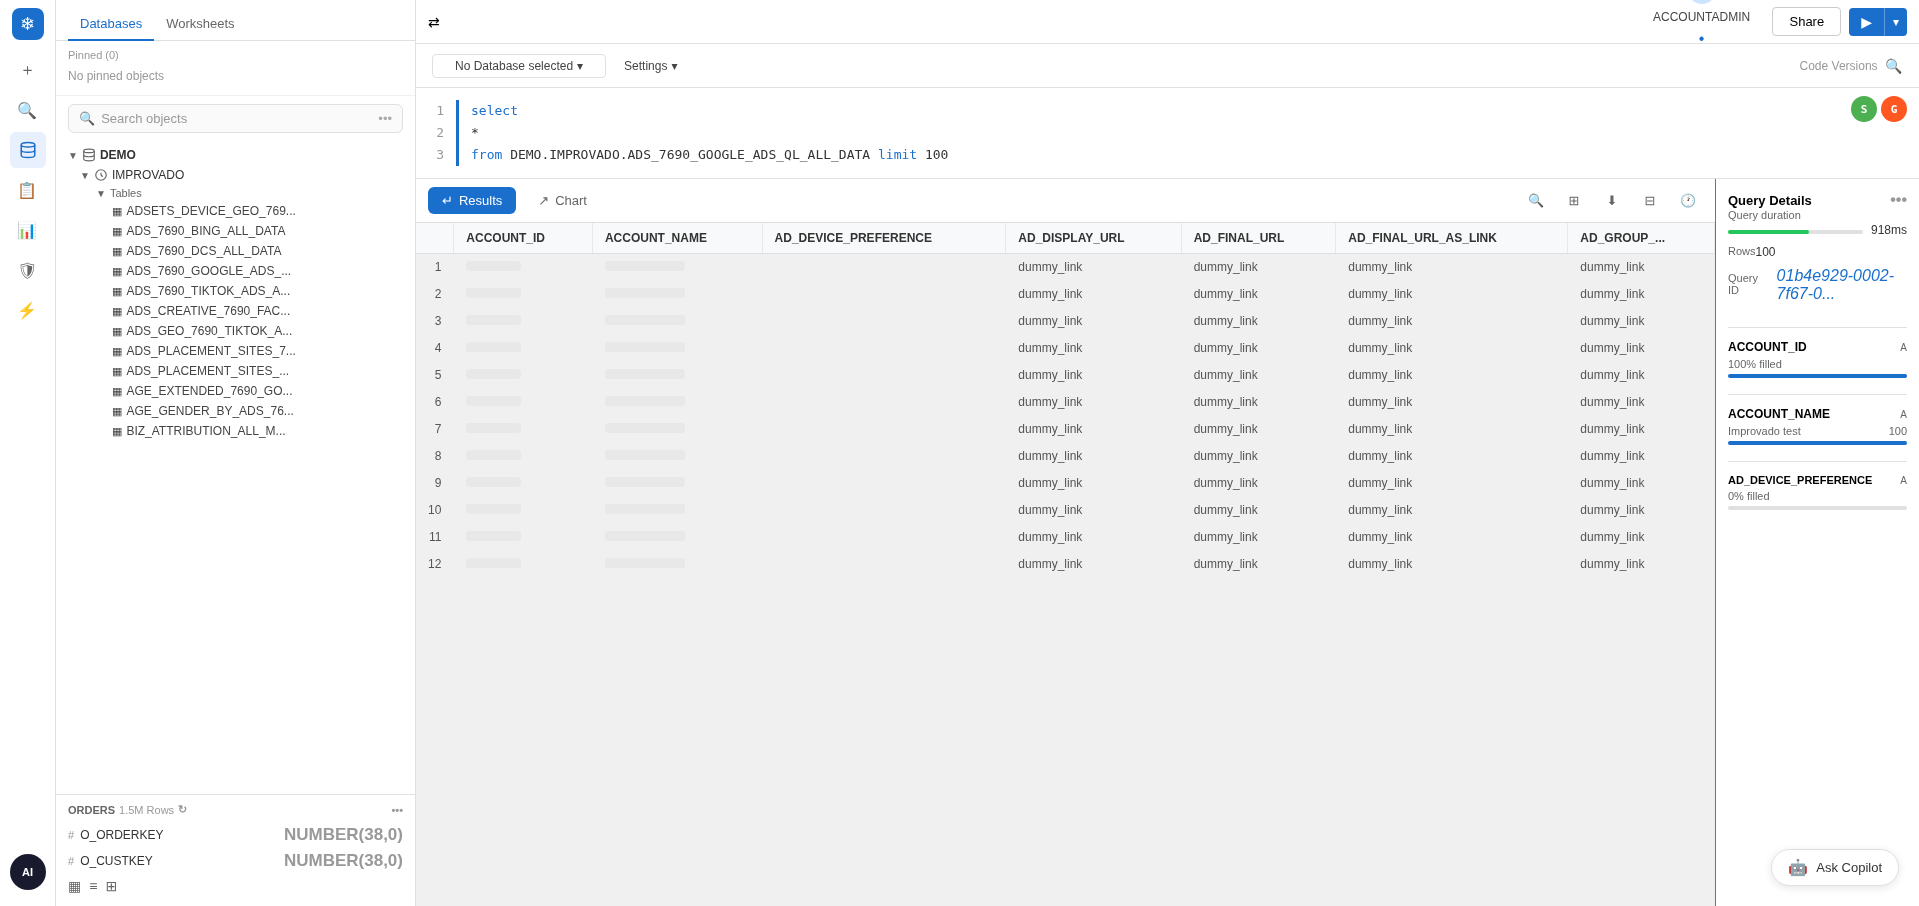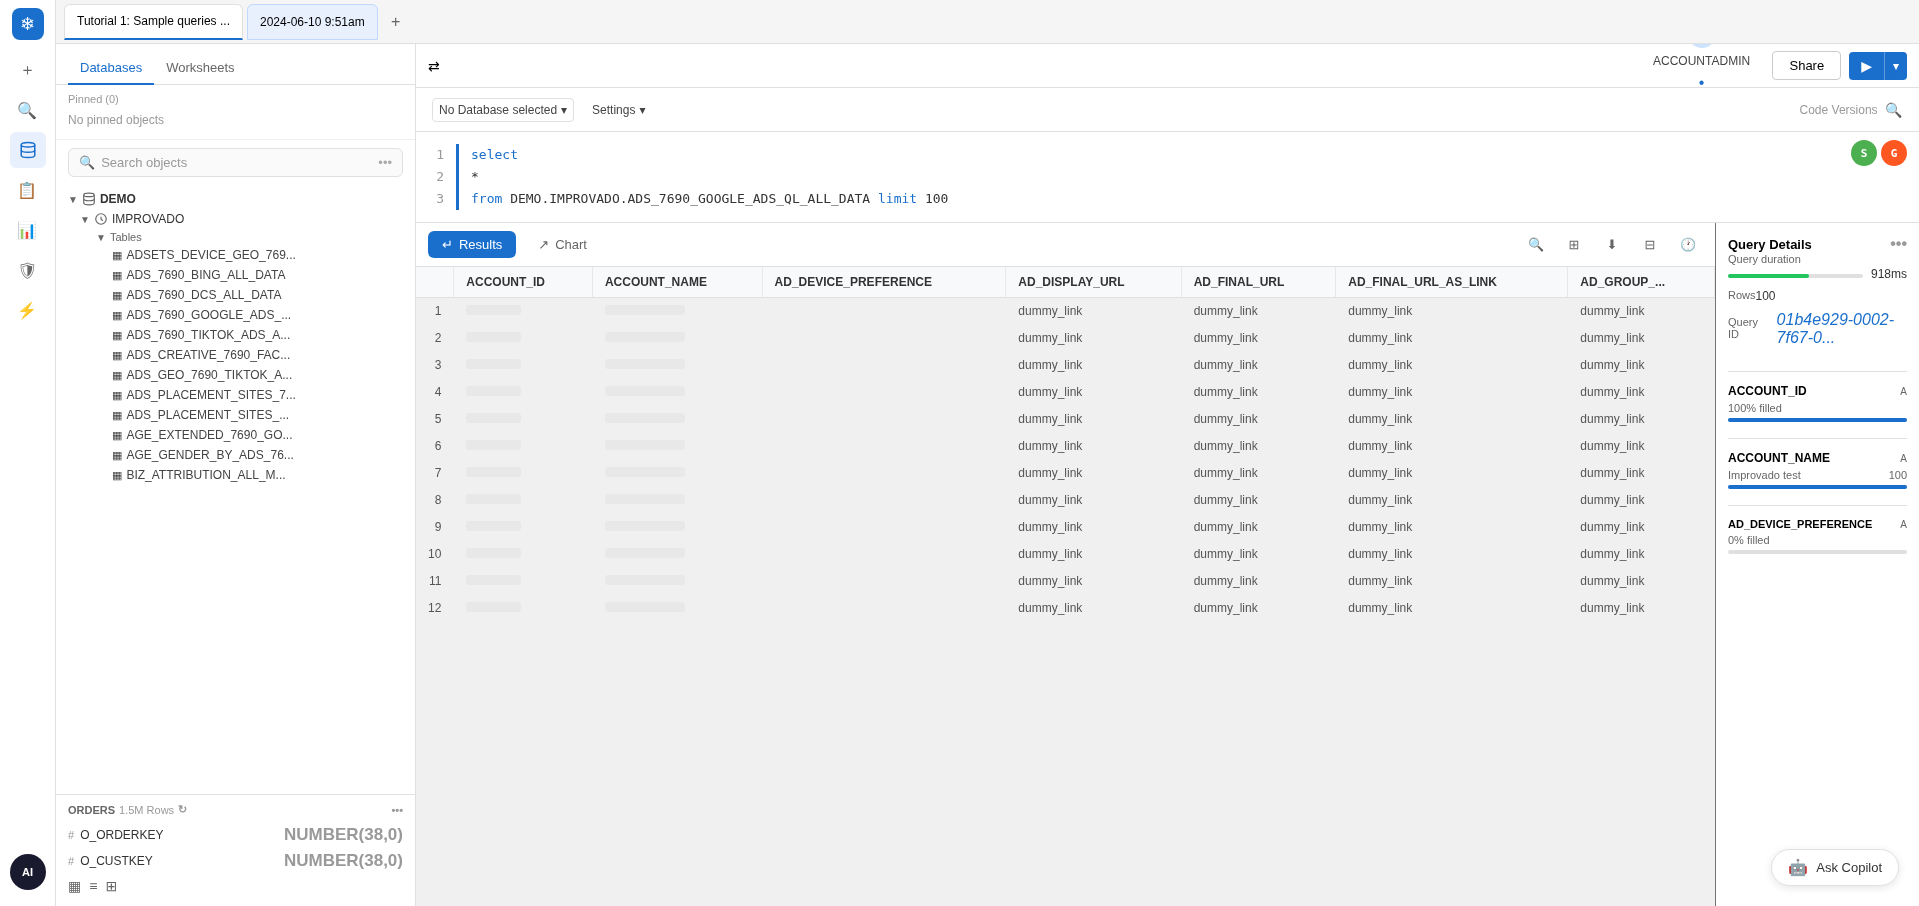--- a/index.html
+++ b/index.html
@@ -159,21 +159,21 @@
       border-bottom: 1px solid #e0e0e0;
       display: flex;
       align-items: center;
       justify-content: space-between;
       padding: 0 16px;
     }
     .toolbar-left { display: flex; align-items: center; gap: 8px; }
     .toolbar-right { display: flex; align-items: center; gap: 8px; }
     .db-selector {
       display: flex; align-items: center; gap: 4px;
-      padding: 4px 6px; border: 1px solid #e0e0e0; border-radius: 4px;
+      padding: 4px 22px; border: 1px solid #e0e0e0; border-radius: 4px;
       font-size: 12px; cursor: pointer; color: #444;
     }
     .settings-btn {
       display: flex; align-items: center; gap: 4px;
       padding: 4px 10px; font-size: 12px; cursor: pointer; color: #444;
     }
     .code-versions { font-size: 12px; color: #999; cursor: pointer; }
     .search-icon-sm { font-size: 14px; color: #666; cursor: pointer; }
 
     
@@ -384,31 +384,20 @@
   <div class="icon-btn">
     <span>⚡</span>
   </div>
   <div class="icon-bar-bottom" style="margin-top:auto; display:flex; flex-direction:column; align-items:center; gap:4px; padding-bottom:8px;">
     <div class="ai-btn">AI</div>
   </div>
 </div>
 
 <div class="main-layout">
 
-  <div class="tab-bar">
-    <div class="tab-item active">
-      <span>Tutorial 1: Sample queries ...</span>
-    </div>
-    <div class="tab-item" style="background:#e8f0fe; border-color:#c0d8ff;">
-      <span>2024-06-10 9:51am</span>
-    </div>
-    <div class="tab-add">
-      <span>+</span>
-    </div>
-  </div>
 
   <div class="content-area">
 
     <div class="left-panel">
       <div class="panel-tabs">
         <div class="panel-tab active">Databases</div>
         <div class="panel-tab">Worksheets</div>
       </div>
 
       <div class="pinned-section">

